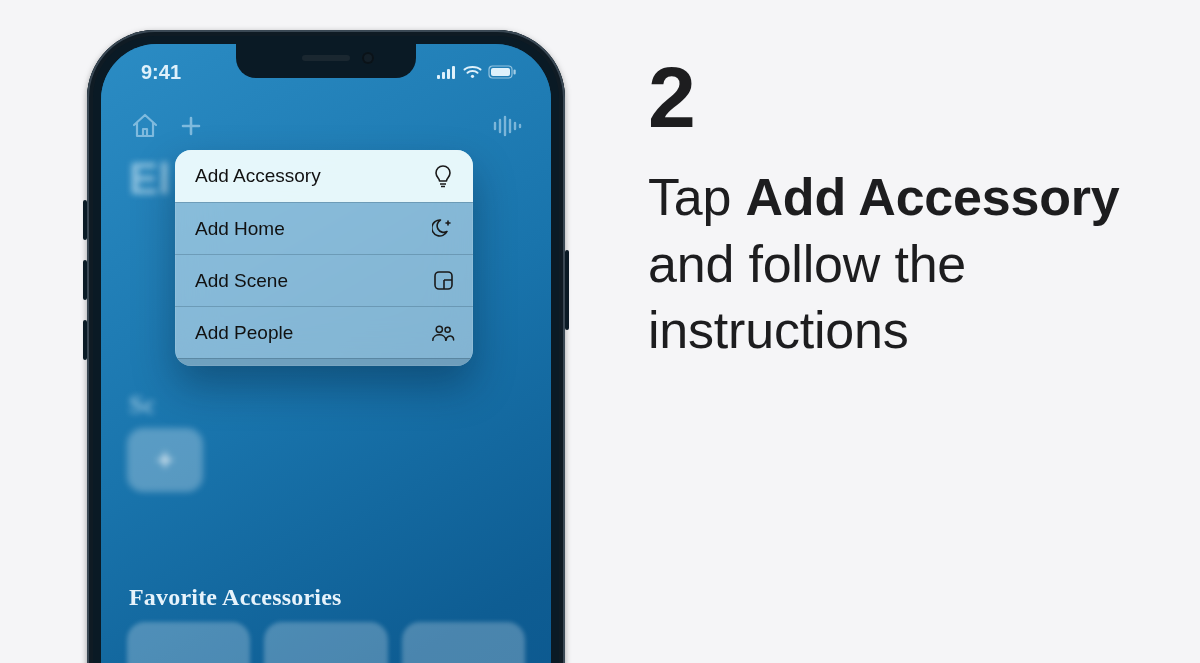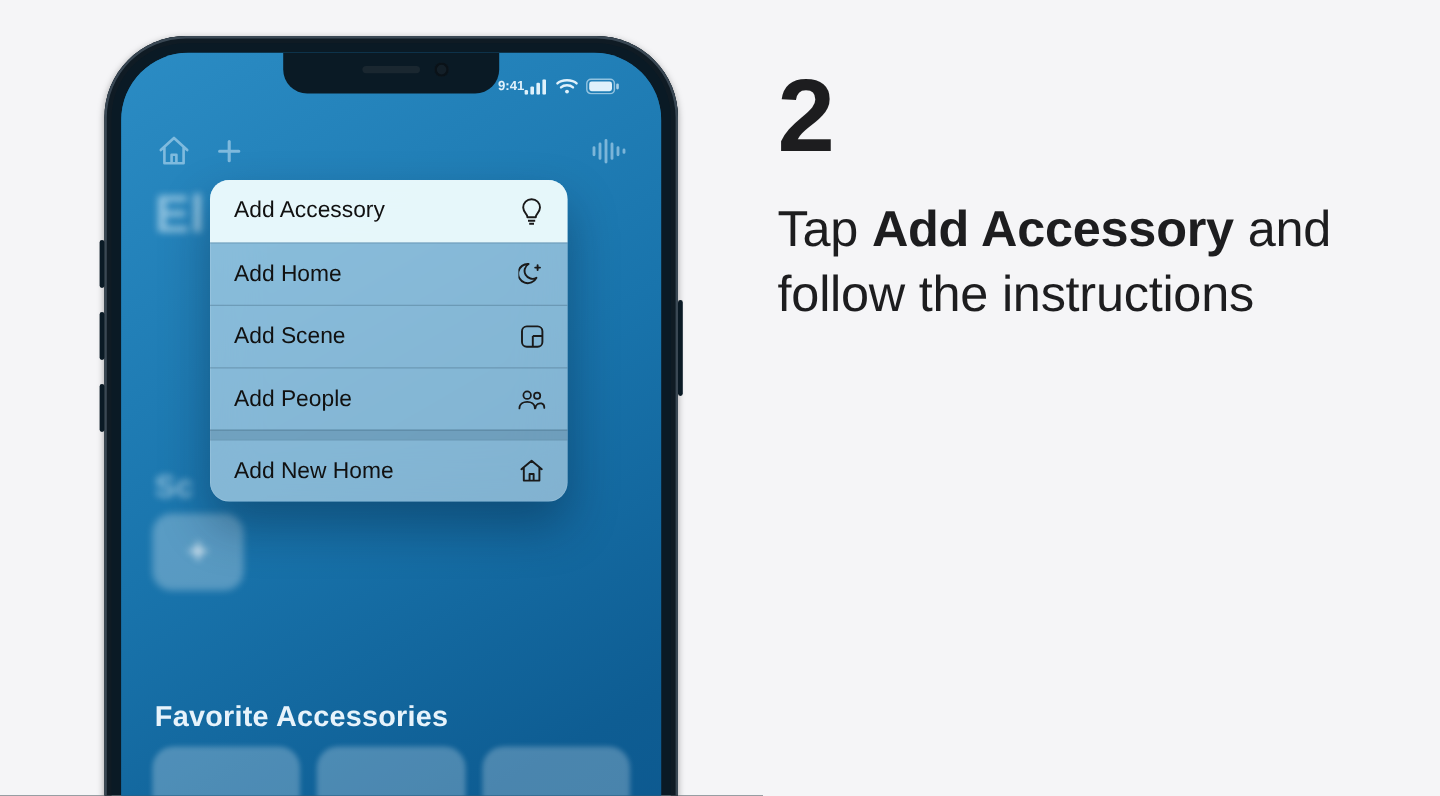--- a/index.html
+++ b/index.html
@@ -57,23 +57,23 @@
   }
   .notch::after {
     content:""; position:absolute; right:42px; top:8px;
     width:12px; height:12px; border-radius:50%; background:#131f28;
     box-shadow: inset 0 0 0 2px #0a1218;
   }
 
   
   .status {
     position:absolute; top:14px; left:0; right:0; height:28px;
-    display:flex; justify-content:flex-end; align-items:center;
+    display:flex; justify-content:space-between; align-items:center;
     padding: 0 34px 0 40px;
-    color:#dff1fb; font-weight:600; font-size:11px;
+    color:#dff1fb; font-weight:600; font-size:20px;
     z-index:40;
   }
   .status-right { display:flex; align-items:center; gap:6px; }
   .status-right svg { display:block; }
 
   
   .toolbar {
     position:absolute; top:62px; left:0; right:0; height:40px;
     display:flex; align-items:center; padding:0 28px;
     color: rgba(200,230,248,.55);
@@ -88,20 +88,21 @@
     position:absolute; left:28px; top:110px;
     color: rgba(231,245,253,.55); font-size:44px; font-weight:700;
     filter: blur(3px);
     z-index:1;
   }
   .bg-section {
     position:absolute; left:28px;
     color: rgba(231,245,253,.72); font-weight:700; letter-spacing:.2px;
     filter: blur(2px);
     z-index:1;
+    font-family:Liberation Serif, serif;
   }
   .bg-section.scenes { top:346px; font-size:26px; filter: blur(3px); color: rgba(231,245,253,.55);}
   .bg-section.fav    { top:540px; font-size:24px; filter: blur(.5px); color:#e7f3fb; }
   .bg-scene-card {
     position:absolute; left:26px; top:384px; filter: blur(3px);
     width:76px; height:64px; border-radius:16px;
     background: rgba(255,255,255,.28);
     display:flex; align-items:center; justify-content:center;
     color:#fff; font-size:30px; font-weight:300;
     z-index:1;
@@ -133,21 +134,21 @@
   .menu-sep { height:8px; background: rgba(40,80,110,.22); border-top:1px solid rgba(20,50,70,.22);}
   .menu-item .icon { width:24px; height:24px; display:flex; align-items:center; justify-content:center; }
   .menu-item .icon svg { stroke:#1a1a1a; }
 
   
   .instr {
     position:absolute; left:648px; top:54px; right:60px;
     color:#1d1d1f;
   }
   .instr-num  { font-size:86px; font-weight:600; line-height:1; letter-spacing:-1px; }
-  .instr-text { margin-top:24px; font-size:42px; line-height:1.28; font-weight:400; letter-spacing:-.2px;}
+  .instr-text { margin-top:24px; font-size:52px; line-height:1.28; font-weight:400; letter-spacing:-.2px;}
   .instr-text b { font-weight:700; }
 </style>
 </head>
 <body>
 
 <div class="instr">
   <div class="instr-num">2</div>
   <div class="instr-text">
     <span>Tap </span><b>Add Accessory</b><span> and follow the instructions</span>
   </div>
@@ -254,24 +255,16 @@
         <span class="icon">
           <svg width="26" height="18" viewBox="0 0 26 18" fill="none" stroke-width="1.6" stroke-linejoin="round" stroke-linecap="round">
               <circle cx="9" cy="5" r="3.4"></circle>
               <circle cx="18" cy="5.5" r="2.8"></circle>
               <path d="M2 17 C2 12.5 6 11 9 11 C12 11 16 12.5 16 17"></path>
               <path d="M16.5 16.5 C16.5 13 20 12 22 12.5 C23.5 12.9 24.5 14 24.5 16.5"></path>
             </svg>
         </span>
       </div>
       <div class="menu-sep"></div>
-      <div class="menu-item">
-        <span>Add New Home</span>
-        <span class="icon">
-          <svg width="22" height="21" viewBox="0 0 22 21" fill="none" stroke-width="1.6" stroke-linejoin="round" stroke-linecap="round">
-              <path d="M2.5 9 L11 2 L19.5 9 M4.5 7.5 V18.5 H17.5 V7.5 M9.3 18.5 V13 H12.7 V18.5"></path>
-            </svg>
-        </span>
-      </div>
     </div>
 
   </div>
 </div>
 
 </body></html>

